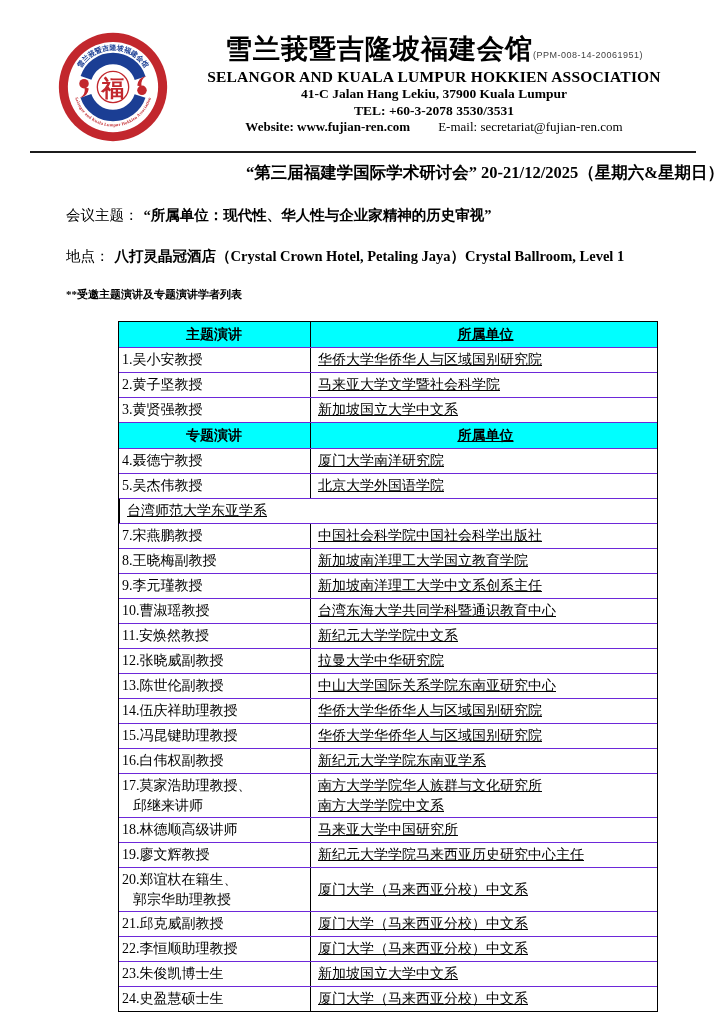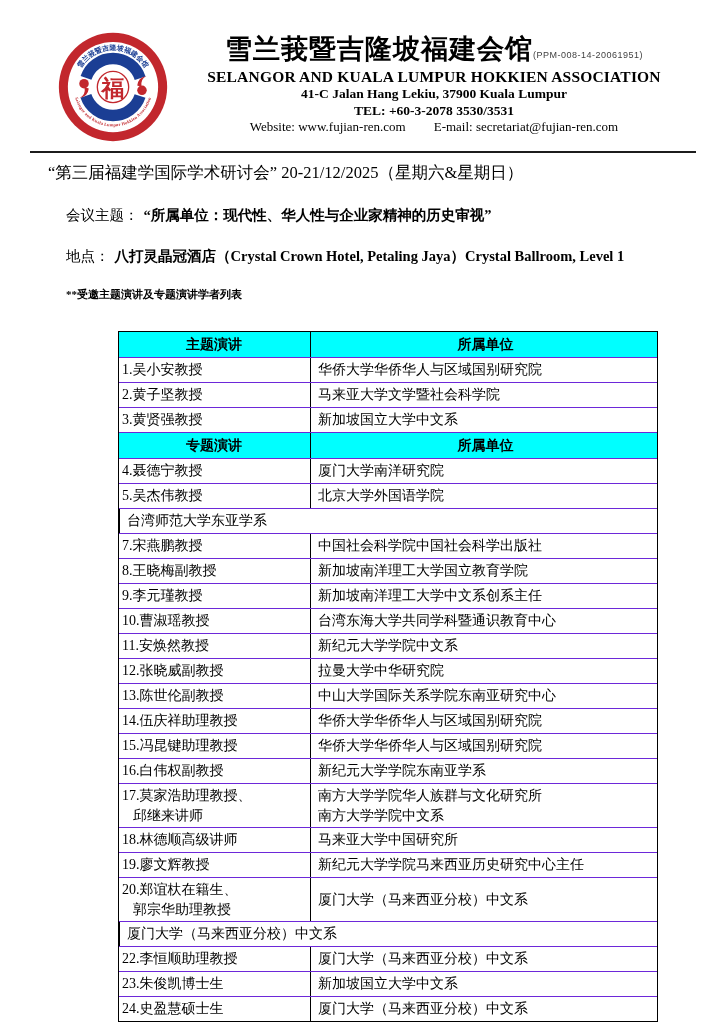--- a/index.html
+++ b/index.html
@@ -10,34 +10,34 @@
   }
   
   .header{display:flex;align-items:flex-start;padding:30px 26px 0 56px;}
   .logo{width:114px;height:114px;flex:none;}
   .org{flex:1;text-align:center;padding-top:4px;line-height:1.14;}
   .org-zh{font-size:27px;font-weight:bold;letter-spacing:1px;}
   .reg{font-size:9px;color:#3f3f3f;letter-spacing:.5px;font-family:"Liberation Sans","DejaVu Sans",sans-serif;}
   .org-en{font-size:15.5px;font-weight:bold;margin-top:3px;letter-spacing:.2px;}
   .addr,.tel{font-size:13.5px;font-weight:bold;margin-top:1px;}
   .web{font-size:13px;margin-top:2px;}
-  .web .w1{margin-right:28px;}
+  .web .w1{margin-right:28px;font-weight:bold;}
   .rule{border:none;border-top:2.5px solid #1c1c1c;margin:7px 28px 0 30px;}
   
-  .event-title{text-align:left;font-weight:normal;font-size:16.5px;margin-top:9px;white-space:nowrap;padding-left:48px;}
+  .event-title{text-align:right;font-weight:bold;font-size:16.5px;margin-top:9px;white-space:nowrap;padding-left:48px;}
   .meta{margin:22px 20px 0 66px;font-size:14.5px;white-space:nowrap;}
   .meta b{margin-left:5px;}
   .caption{margin:21px 0 0 66px;font-weight:bold;font-size:11px;}
   
-  .tbl{margin:29px 0 0 118px;width:540px;border:1px solid #000;font-size:14px;box-sizing:border-box;}
+  .tbl{margin:19px 0 0 118px;width:540px;border:1px solid #000;font-size:14px;box-sizing:border-box;}
   .trow{display:flex;border-top:1px solid #6d28d9;min-height:24px;align-items:stretch;}
   .trow:first-child{border-top:none;}
   .cell{display:flex;flex-direction:column;justify-content:center;padding:2px 4px 2px 3px;box-sizing:border-box;}
   .c1{width:191px;flex:none;}
-  .c2{flex:1;border-left:1px solid #000;padding-left:7px;}
+  .c2{flex:1;border-left:1px solid #000;padding-left:7px;text-decoration:underline;}
   .header-row{min-height:25px;}
   .header-row .cell{background:var(--accent,#00ffff);font-weight:bold;align-items:center;justify-content:center;text-align:center;}
   .line{line-height:19.5px;}
   .line.indent{padding-left:11px;}
 </style>
 </head>
 <body>
 
 <div class="page">
 
@@ -256,20 +256,23 @@
       <div class="trow">
         <div class="cell c1">
           <div class="line">20.郑谊杕在籍生、</div>
           <div class="line indent">郭宗华助理教授</div>
         </div>
         <div class="cell c2">
           <div class="line">厦门大学（马来西亚分校）中文系</div>
         </div>
       </div>
       <div class="trow">
+        <div class="cell c1">
+          <div class="line">21.邱克威副教授</div>
+        </div>
         <div class="cell c2">
           <div class="line">厦门大学（马来西亚分校）中文系</div>
         </div>
       </div>
       <div class="trow">
         <div class="cell c1">
           <div class="line">22.李恒顺助理教授</div>
         </div>
         <div class="cell c2">
           <div class="line">厦门大学（马来西亚分校）中文系</div>

